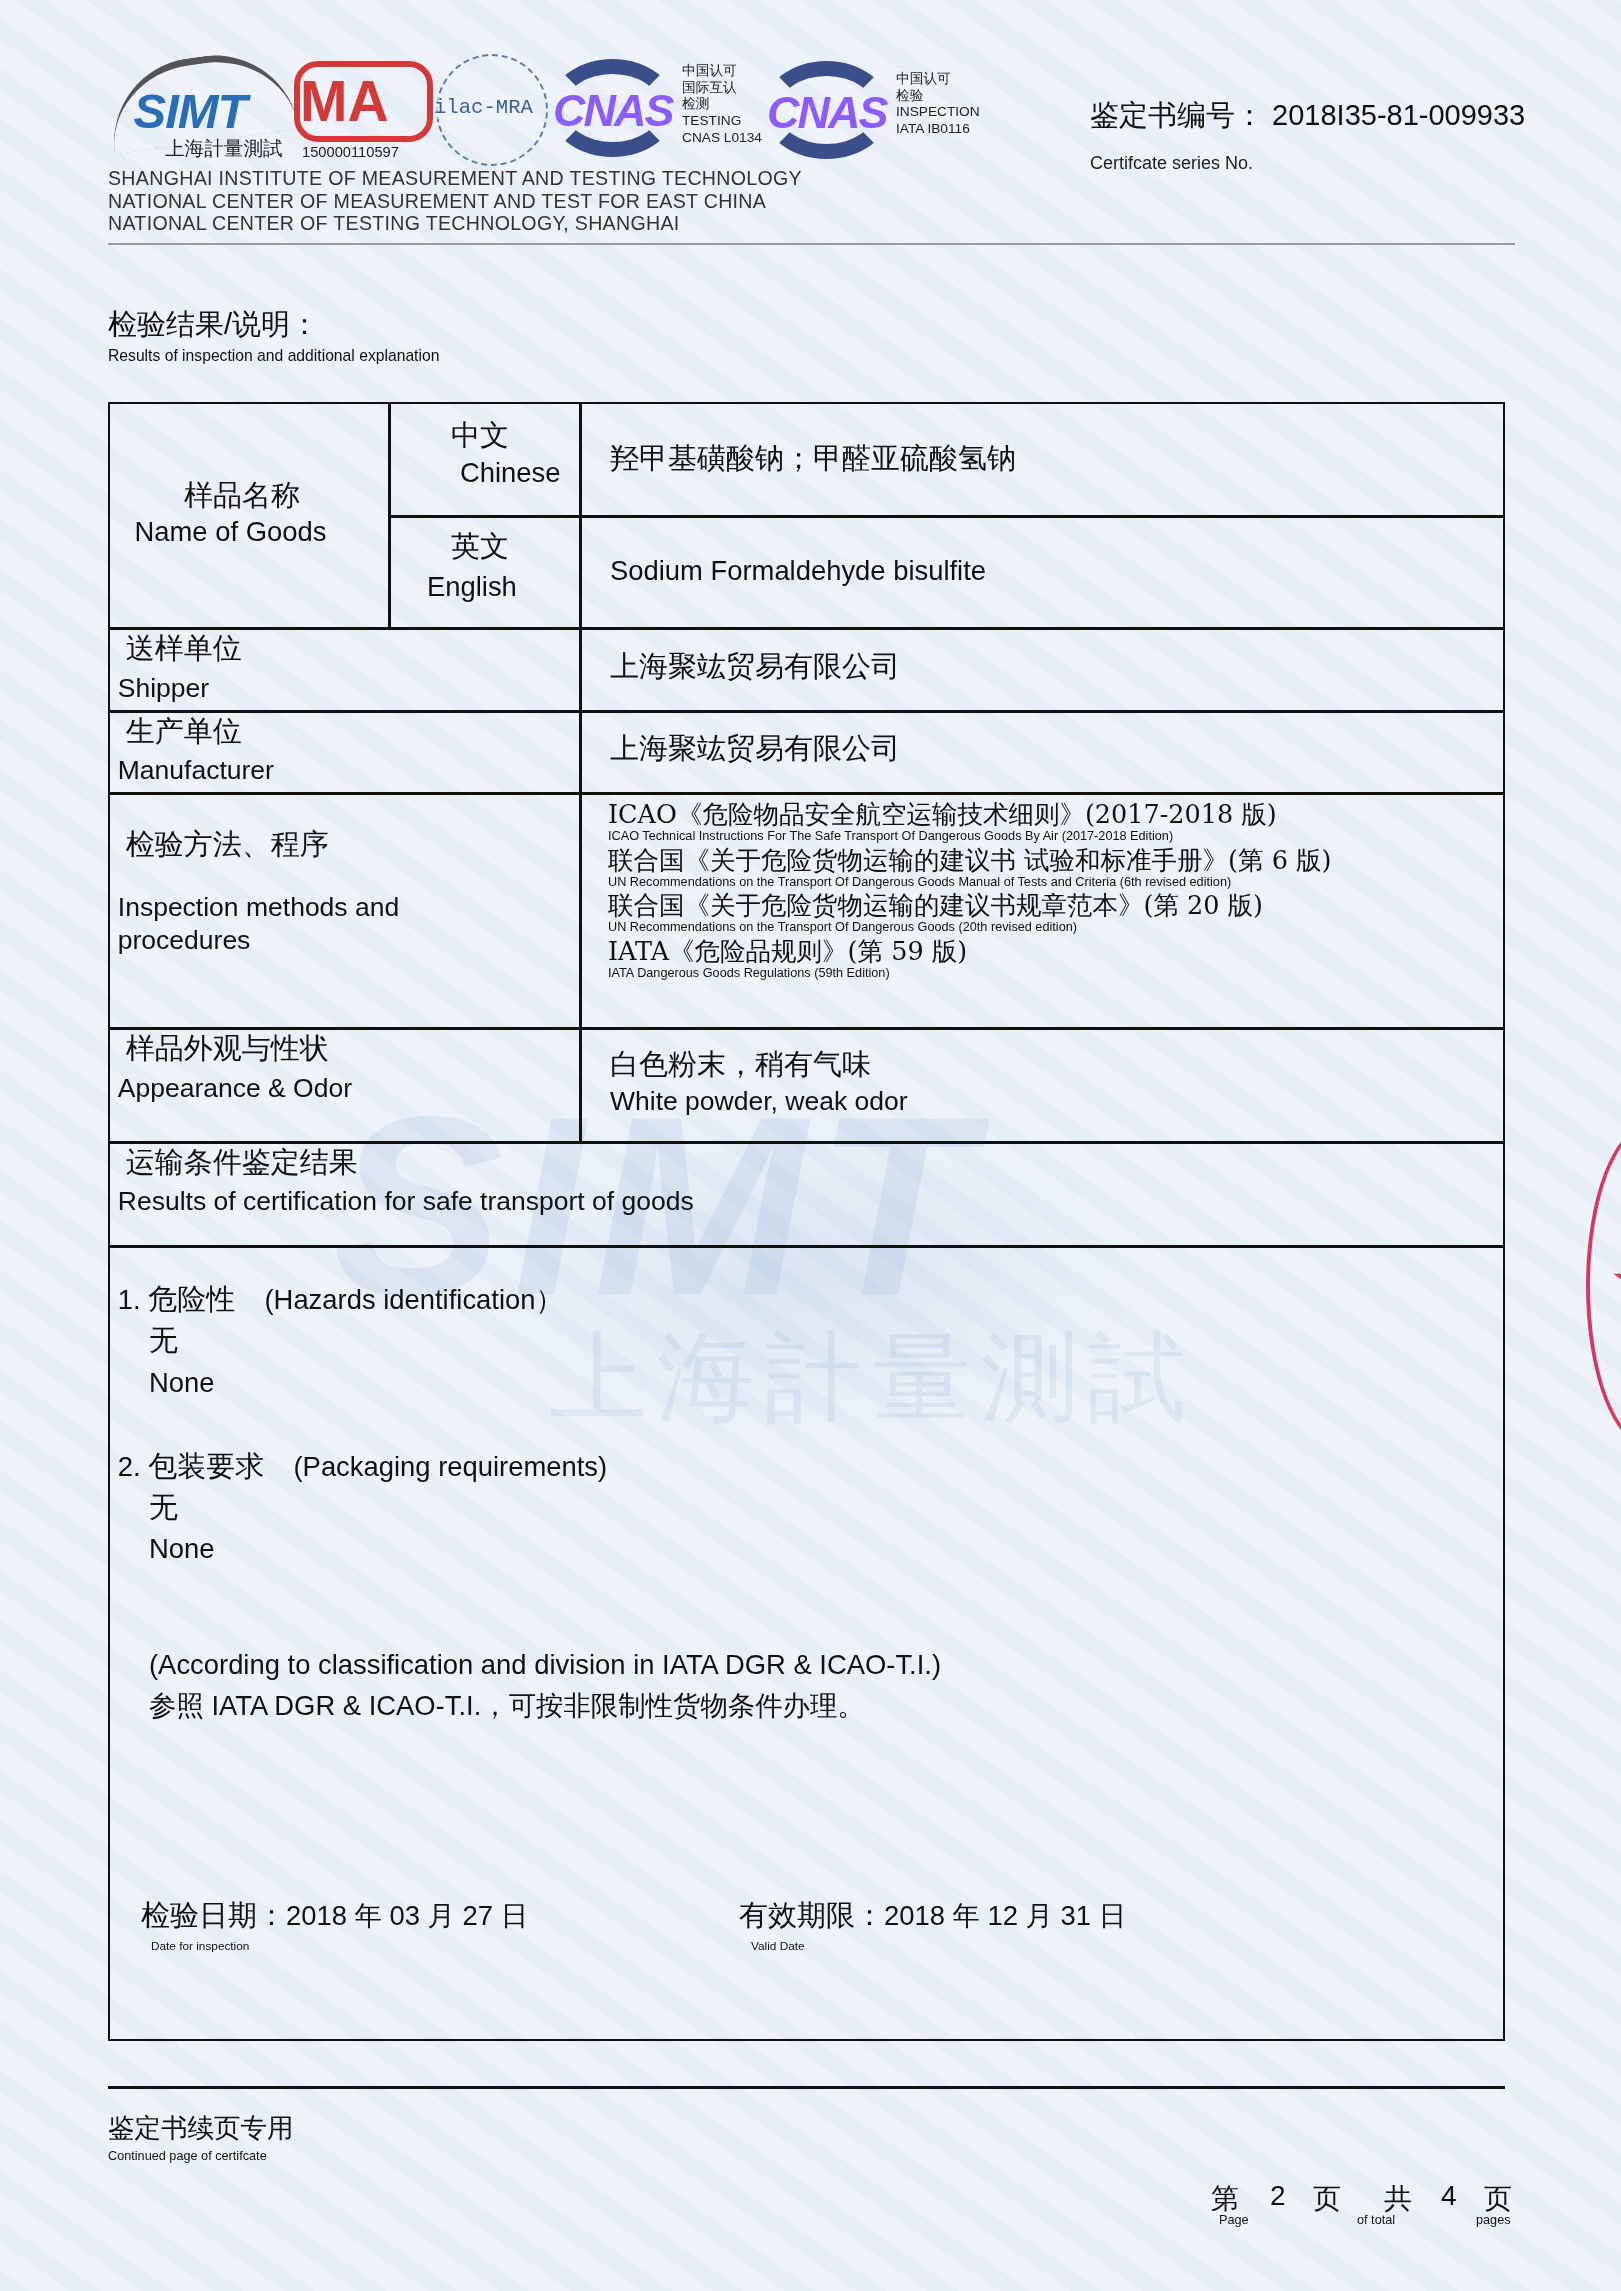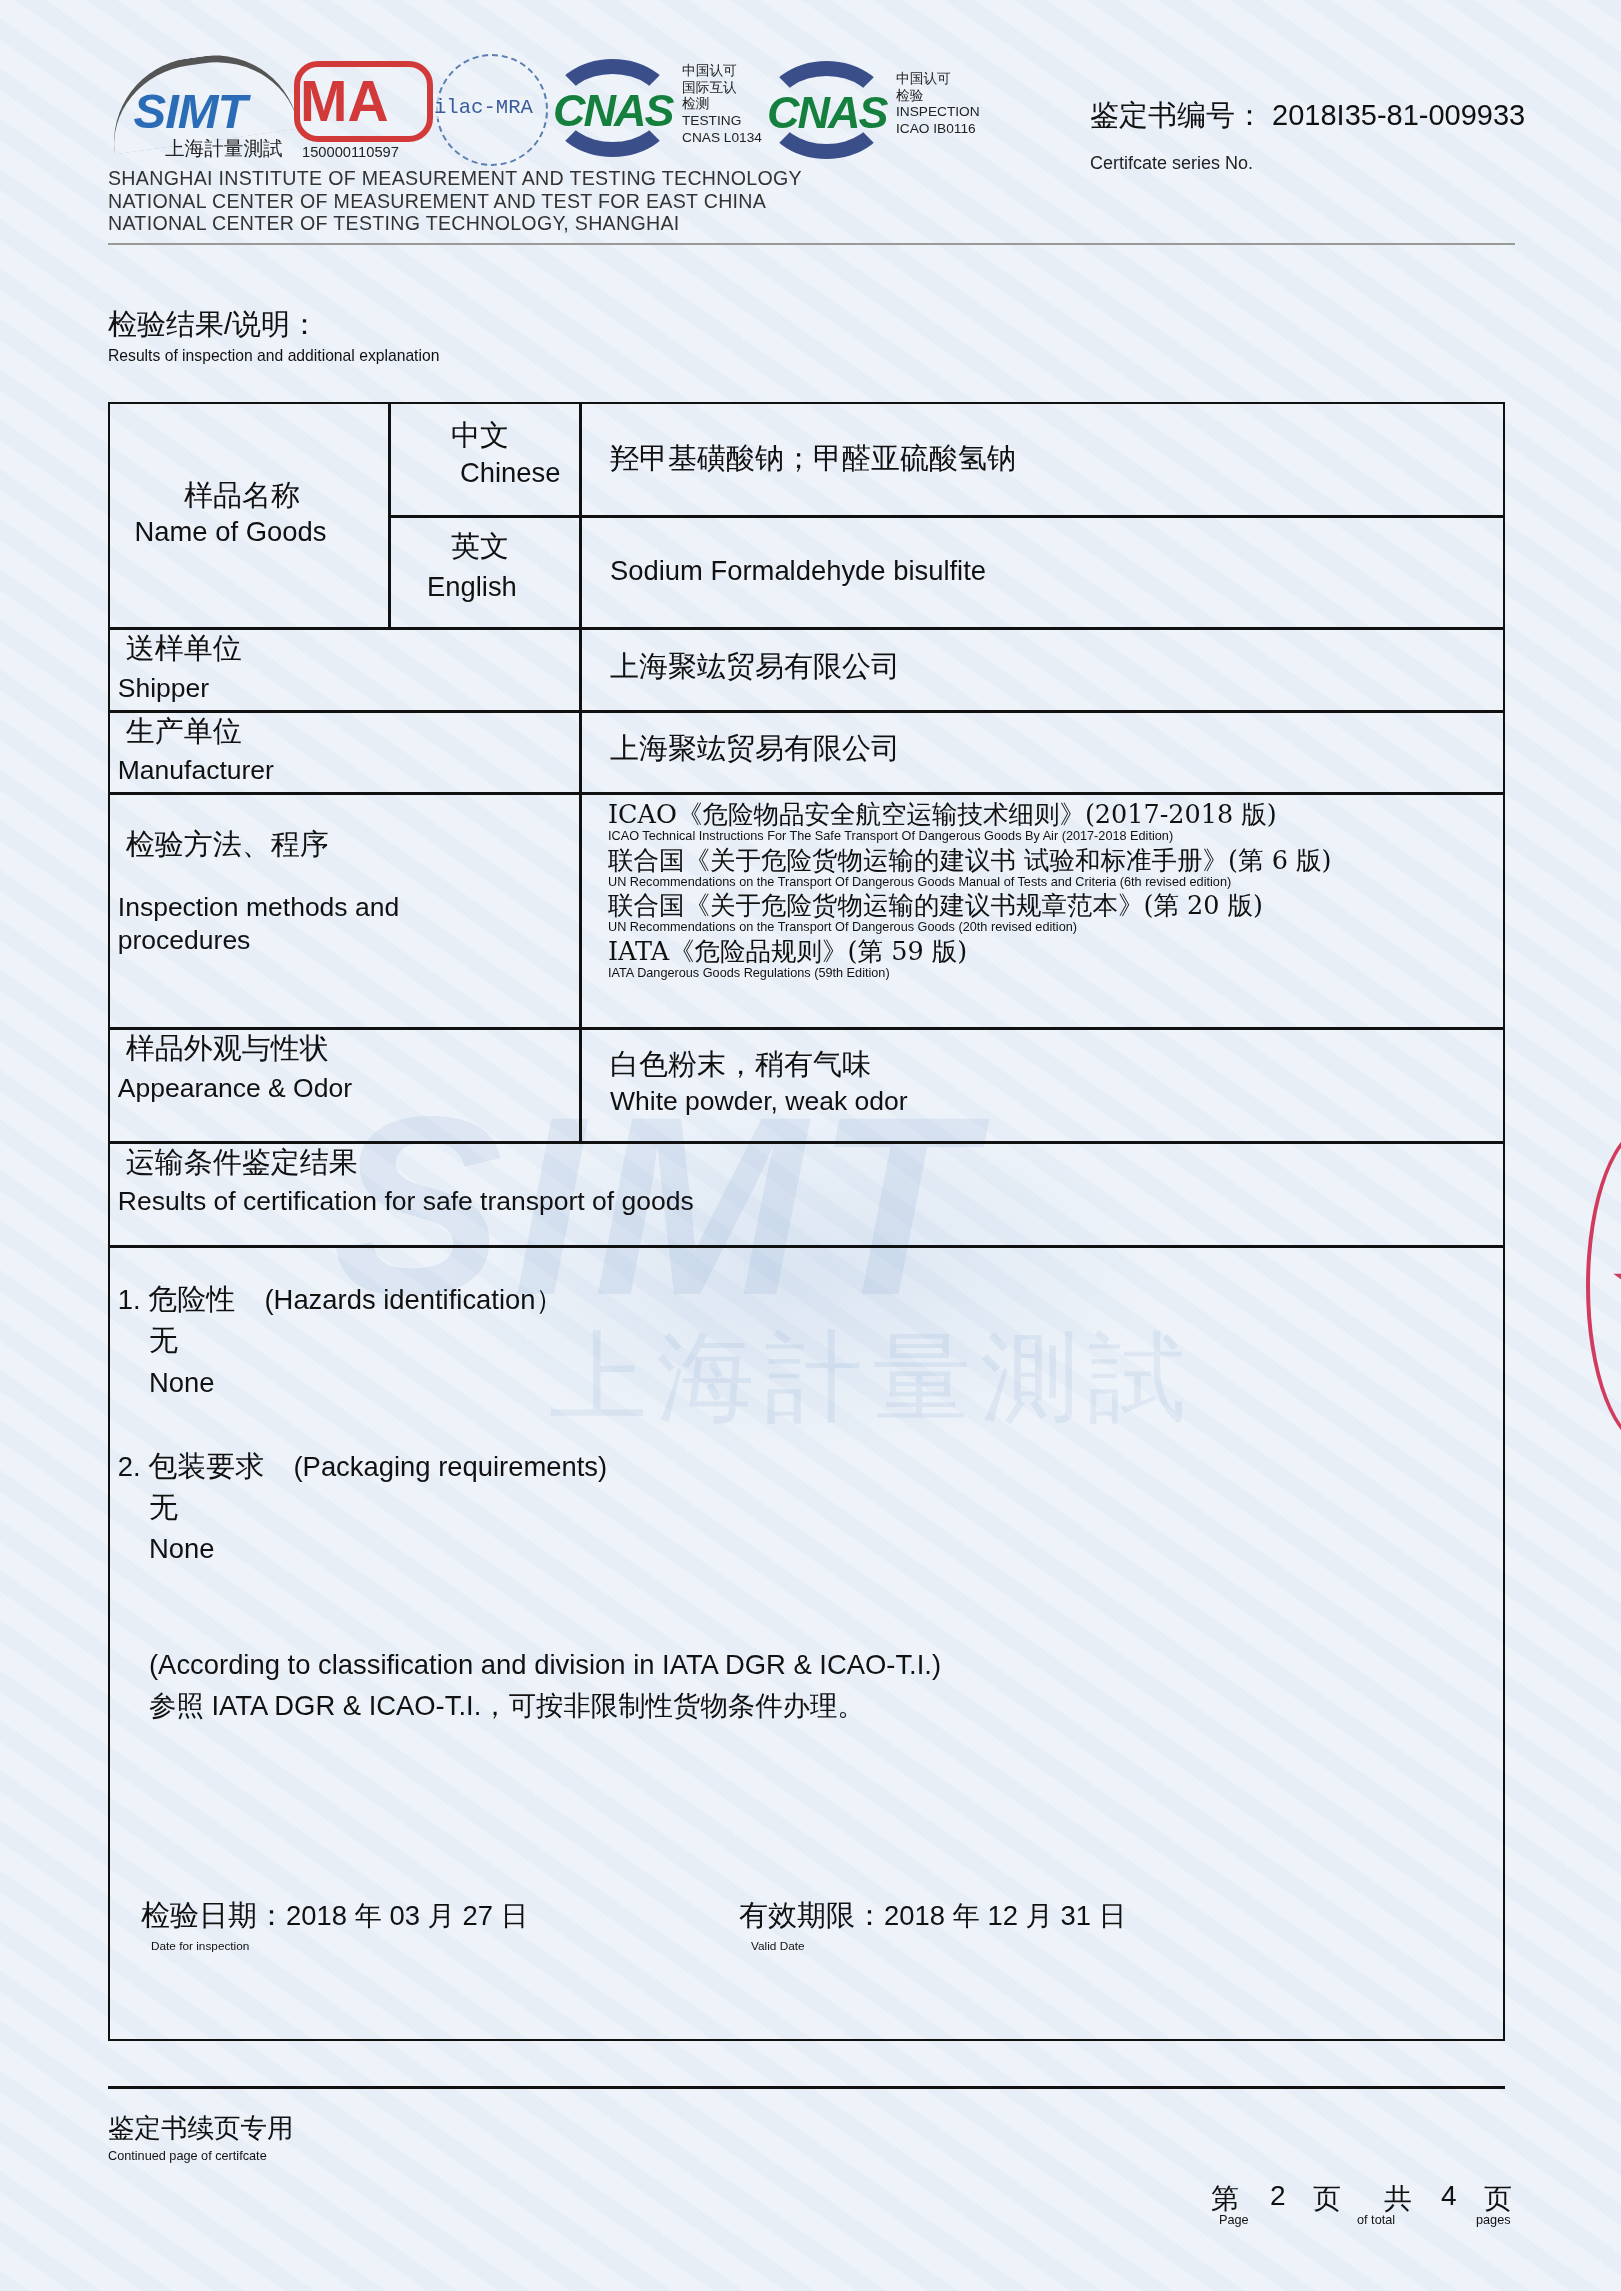--- a/index.html
+++ b/index.html
@@ -29,21 +29,21 @@
   .simt-logo { left:108px; top:57px; width:186px; height:108px; }
   .simt-swoosh { position:absolute; left:0; top:0; width:186px; height:78px; border-top:7.8px solid #555; border-radius:98px 98px 0 0; transform:rotate(-8deg); }
   .simt-text { position:absolute; left:25.5px; top:25.5px; font-size:49px; font-weight:bold; font-style:italic; color:#2a6db6; letter-spacing:-1px; }
   .simt-cn { position:absolute; left:57px; top:78px; font-size:19.6px; font-family:"DejaVu Serif",serif; color:#222; }
   .ma-logo { left:294px; top:61px; width:127px; height:69px; border:6.9px solid #d23a3a; border-radius:24px; color:#d23a3a; font-size:57px; text-align:left; line-height:69px; font-weight:bold; }
   .ma-num { left:302px; top:144px; font-size:14.7px; color:#222; }
   .ilac-logo { left:436px; top:54px; width:108px; height:108px; border-radius:50%; border:2px dashed #5a7db0; }
   .ilac-text { left:434px; top:96px; font-size:20.6px; color:#3a5d9a; background:rgba(238,243,249,0.6);font-family:Liberation Mono, monospace; }
   .cnas1 { left:549px; top:59px; width:127px; height:98px; }
   .cnas-ring { position:absolute; inset:0; border-radius:50%; border:15.7px solid #3a4e8a; border-left-color:transparent; border-right-color:transparent; }
-  .cnas-text { position:absolute; left:3.9px; top:25.5px; font-size:45px; font-weight:bold; font-style:italic; color:#15803d; letter-spacing:-2px; }
+  .cnas-text { position:absolute; left:3.9px; top:25.5px; font-size:45px; font-weight:bold; font-style:italic; color:#8b5cf6; letter-spacing:-2px; }
   .cnas-side { font-size:13.7px; line-height:16.7px; color:#222; }
   .inst-lines { left:108px; top:167px; font-size:19.6px; line-height:22.5px; color:#333; letter-spacing:0.3px; }
   .header-rule { left:108px; top:243px; width:1407px; height:2px; background:#999; }
 
   .cert-no { left:1090px; top:96px; font-size:29px; color:#111; }
   .cert-no-en { left:1090px; top:153px; font-size:18px; color:#222; }
 
   .section-title { left:108px; top:305px; font-size:29px; color:#111; }
   .section-title-en { left:108px; top:347px; font-size:15.7px; }
 
@@ -96,21 +96,21 @@
 </div>
 
 <div class="abs cnas1" style="left:763px;top:61px;">
   <div class="cnas-ring"></div>
   <div class="cnas-text">CNAS</div>
 </div>
 <div class="abs cnas-side" style="left:896px;top:71px;">
   <div>中国认可</div>
   <div>检验</div>
   <div>INSPECTION</div>
-  <div>ICAO IB0116</div>
+  <div>IATA IB0116</div>
 </div>
 
 <div class="abs inst-lines">
   <div>SHANGHAI INSTITUTE OF MEASUREMENT AND  TESTING TECHNOLOGY</div>
   <div>NATIONAL CENTER OF MEASUREMENT AND TEST FOR EAST CHINA</div>
   <div>NATIONAL CENTER OF TESTING TECHNOLOGY, SHANGHAI</div>
 </div>
 <div class="abs header-rule"></div>
 
 <div class="abs cert-no">

